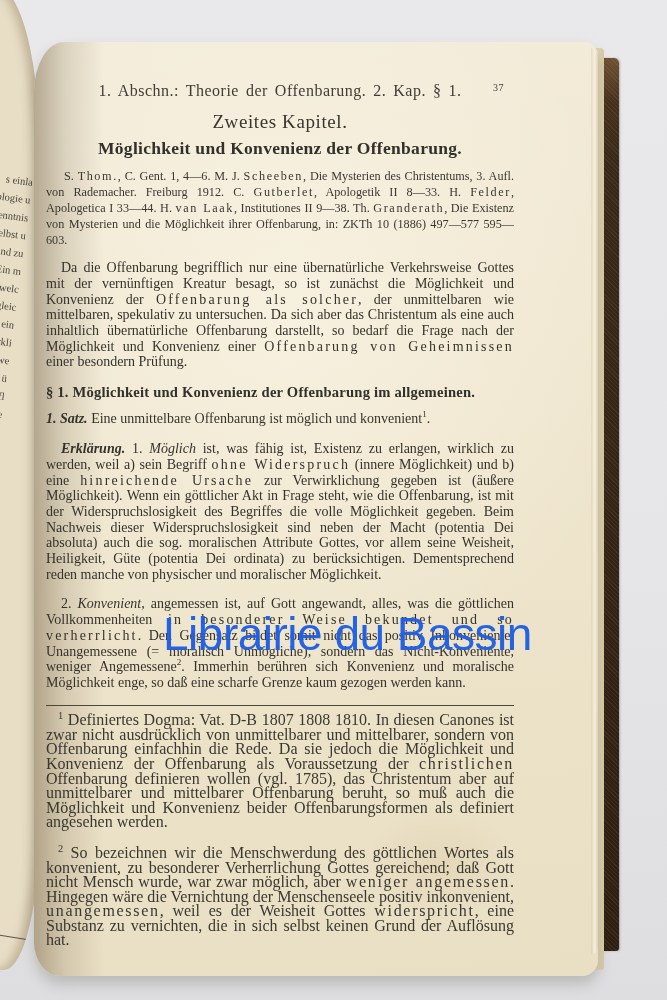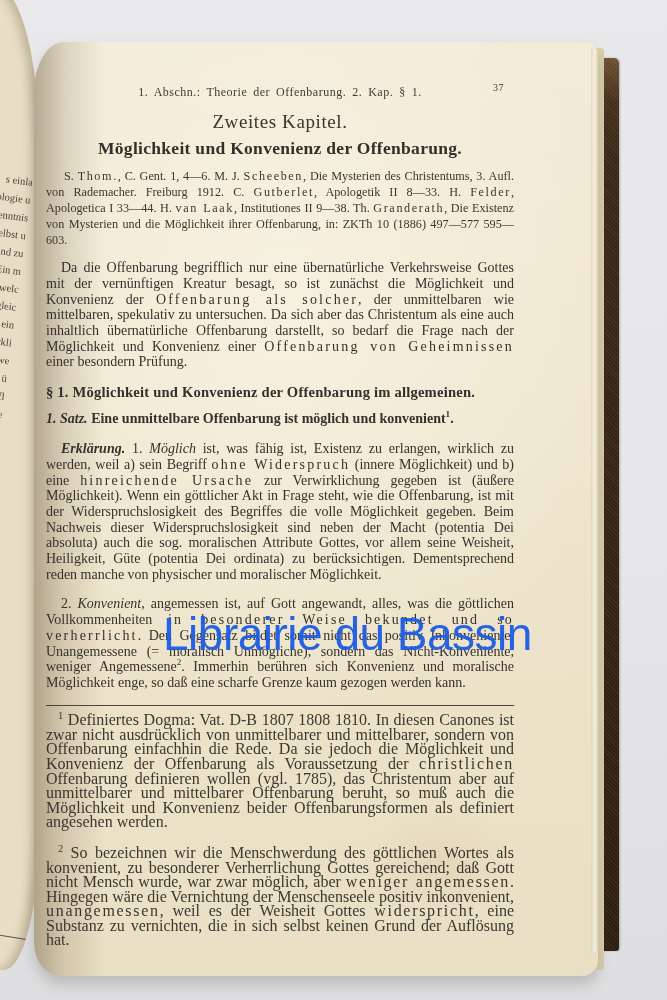--- a/index.html
+++ b/index.html
@@ -73,21 +73,21 @@
     border-radius:0 12px 12px 0;
   }
 
   
   .text-block{
     position:absolute;left:12px;top:40px;width:468px;
     color:#35322c;
   }
   .running-head-row{position:relative;text-align:center;height:17px;}
   .running-head{
-    font-size:12px;letter-spacing:.5px;word-spacing:2.5px;color:#403c35;
+    font-size:16px;letter-spacing:.5px;word-spacing:2.5px;color:#403c35;
   }
   .page-number{
     position:absolute;right:10px;top:0;font-size:10px;color:#403c35;letter-spacing:.5px;
   }
   .chapter-label{
     margin-top:12px;text-align:center;font-size:19px;letter-spacing:.6px;color:#3a362f;
   }
   .chapter-title{
     margin-top:5px;text-align:center;font-size:17.5px;font-weight:bold;letter-spacing:.3px;color:#32302a;
   }
@@ -113,21 +113,21 @@
     margin-top:10px;width:100%;height:1.5px;background:#4c463c;border:none;
   }
   .footnote{
     margin-top:7px;font-size:16px;line-height:14.6px;text-align:justify;
     text-indent:12px;color:#3a372f;hyphens:auto;
   }
   .footnote + .footnote{margin-top:10px;}
 
   
   .i{font-style:italic;}
-  .b{font-weight:bold;}
+  .b{font-weight:normal;}
   .bi{font-weight:bold;font-style:italic;}
   .sp{letter-spacing:2.2px;}
   .sps{letter-spacing:1.7px;}
   .sp2{letter-spacing:1.6px;}
   .sup{vertical-align:super;font-size:65%;line-height:0;}
 
   
   .watermark{
     position:absolute;left:163px;top:607px;
     font-family:"Liberation Sans","DejaVu Sans",sans-serif;

